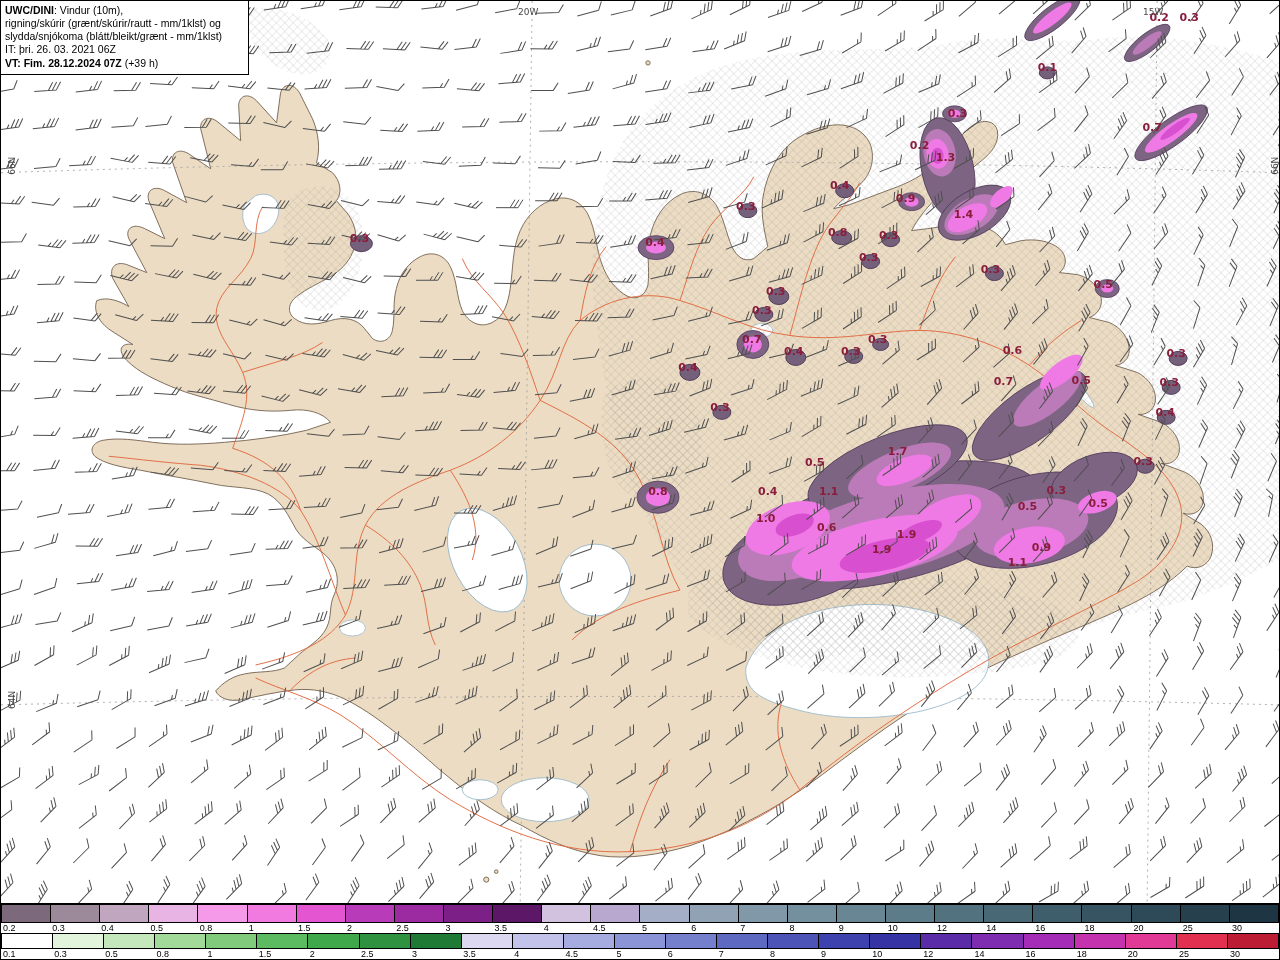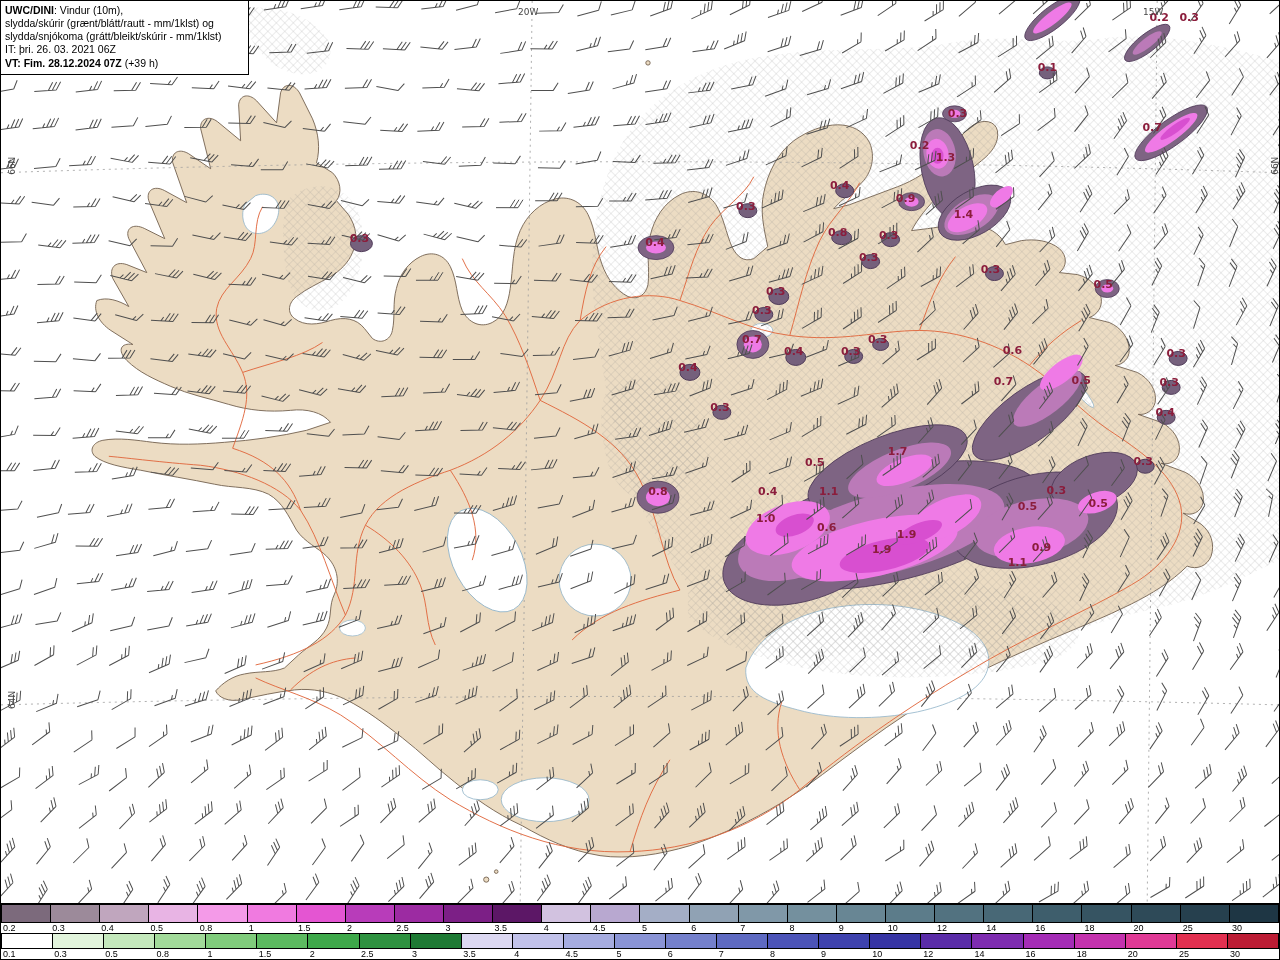--- a/index.html
+++ b/index.html
@@ -1047,22 +1047,22 @@
           <text class="glabel" text-anchor="middle" transform="translate(528,8) rotate(0)" dominant-baseline="hanging">20W</text>
           <text class="glabel" text-anchor="middle" transform="translate(1154,8) rotate(0)" dominant-baseline="hanging">15W</text>
           <text class="glabel" text-anchor="middle" transform="translate(8,165) rotate(-90)" dominant-baseline="hanging">66N</text>
           <text class="glabel" text-anchor="middle" transform="translate(8,700) rotate(-90)" dominant-baseline="hanging">64N</text>
           <text class="glabel" text-anchor="middle" transform="translate(1273,165) rotate(-90)" dominant-baseline="hanging">66N</text>
         </g>
     </svg>
 
     <div class="info-box">
       <div><b>UWC/DINI</b><span>: Vindur (10m),</span></div>
-      <div>slydda/skúrir (grænt/blátt/rautt - mm/1klst) og</div>
-      <div>slydda/snjókoma (grátt/bleikt/skúrir - mm/1klst)</div>
+      <div>rigning/skúrir (grænt/skúrir/rautt - mm/1klst) og</div>
+      <div>slydda/snjókoma (blátt/bleikt/grænt - mm/1klst)</div>
       <div><span>IT:</span> <span>þri. 26. 03. 2021 06Z</span></div>
       <div><b><span>VT:</span> <span>Fim. 28.12.2024 07Z</span></b> <span>(+39 h)</span></div>
     </div>
   </div>
 
   <div class="scalebar" id="scale-top">
       <div class="cell" style="background: rgb(124, 106, 124);"></div>
       <div class="cell" style="background: rgb(156, 138, 154);"></div>
       <div class="cell" style="background: rgb(192, 166, 190);"></div>
       <div class="cell" style="background: rgb(232, 180, 228);"></div>

